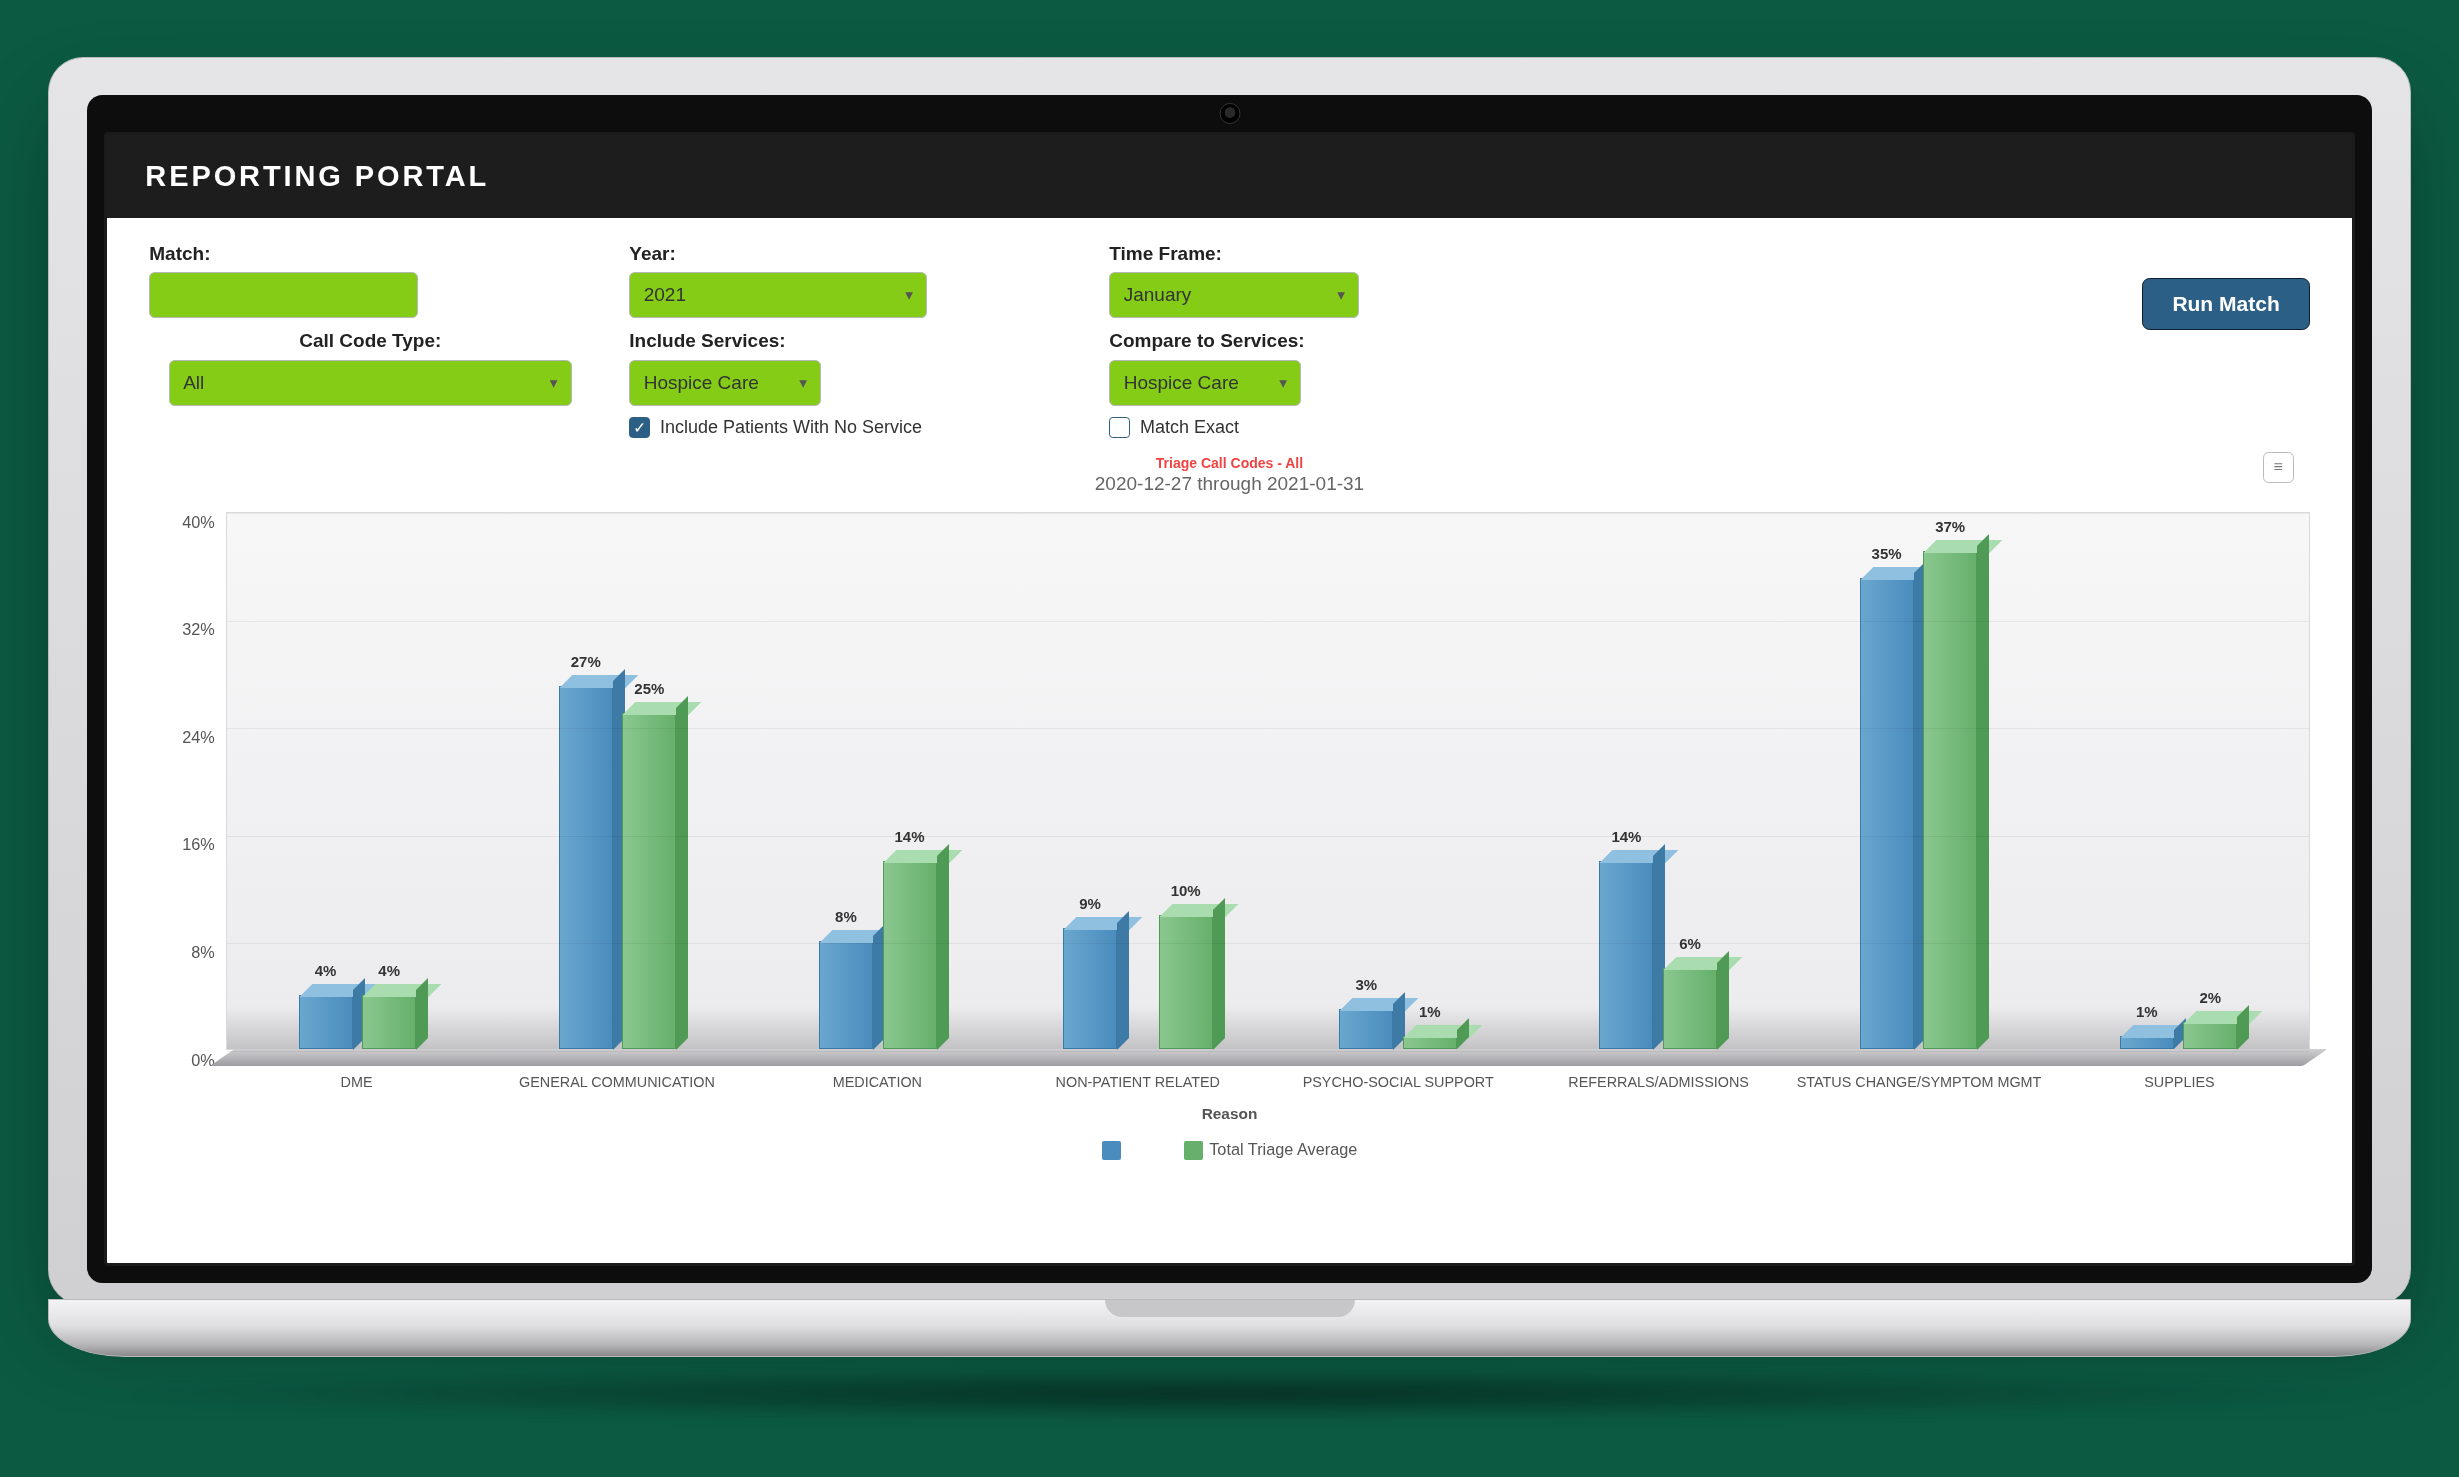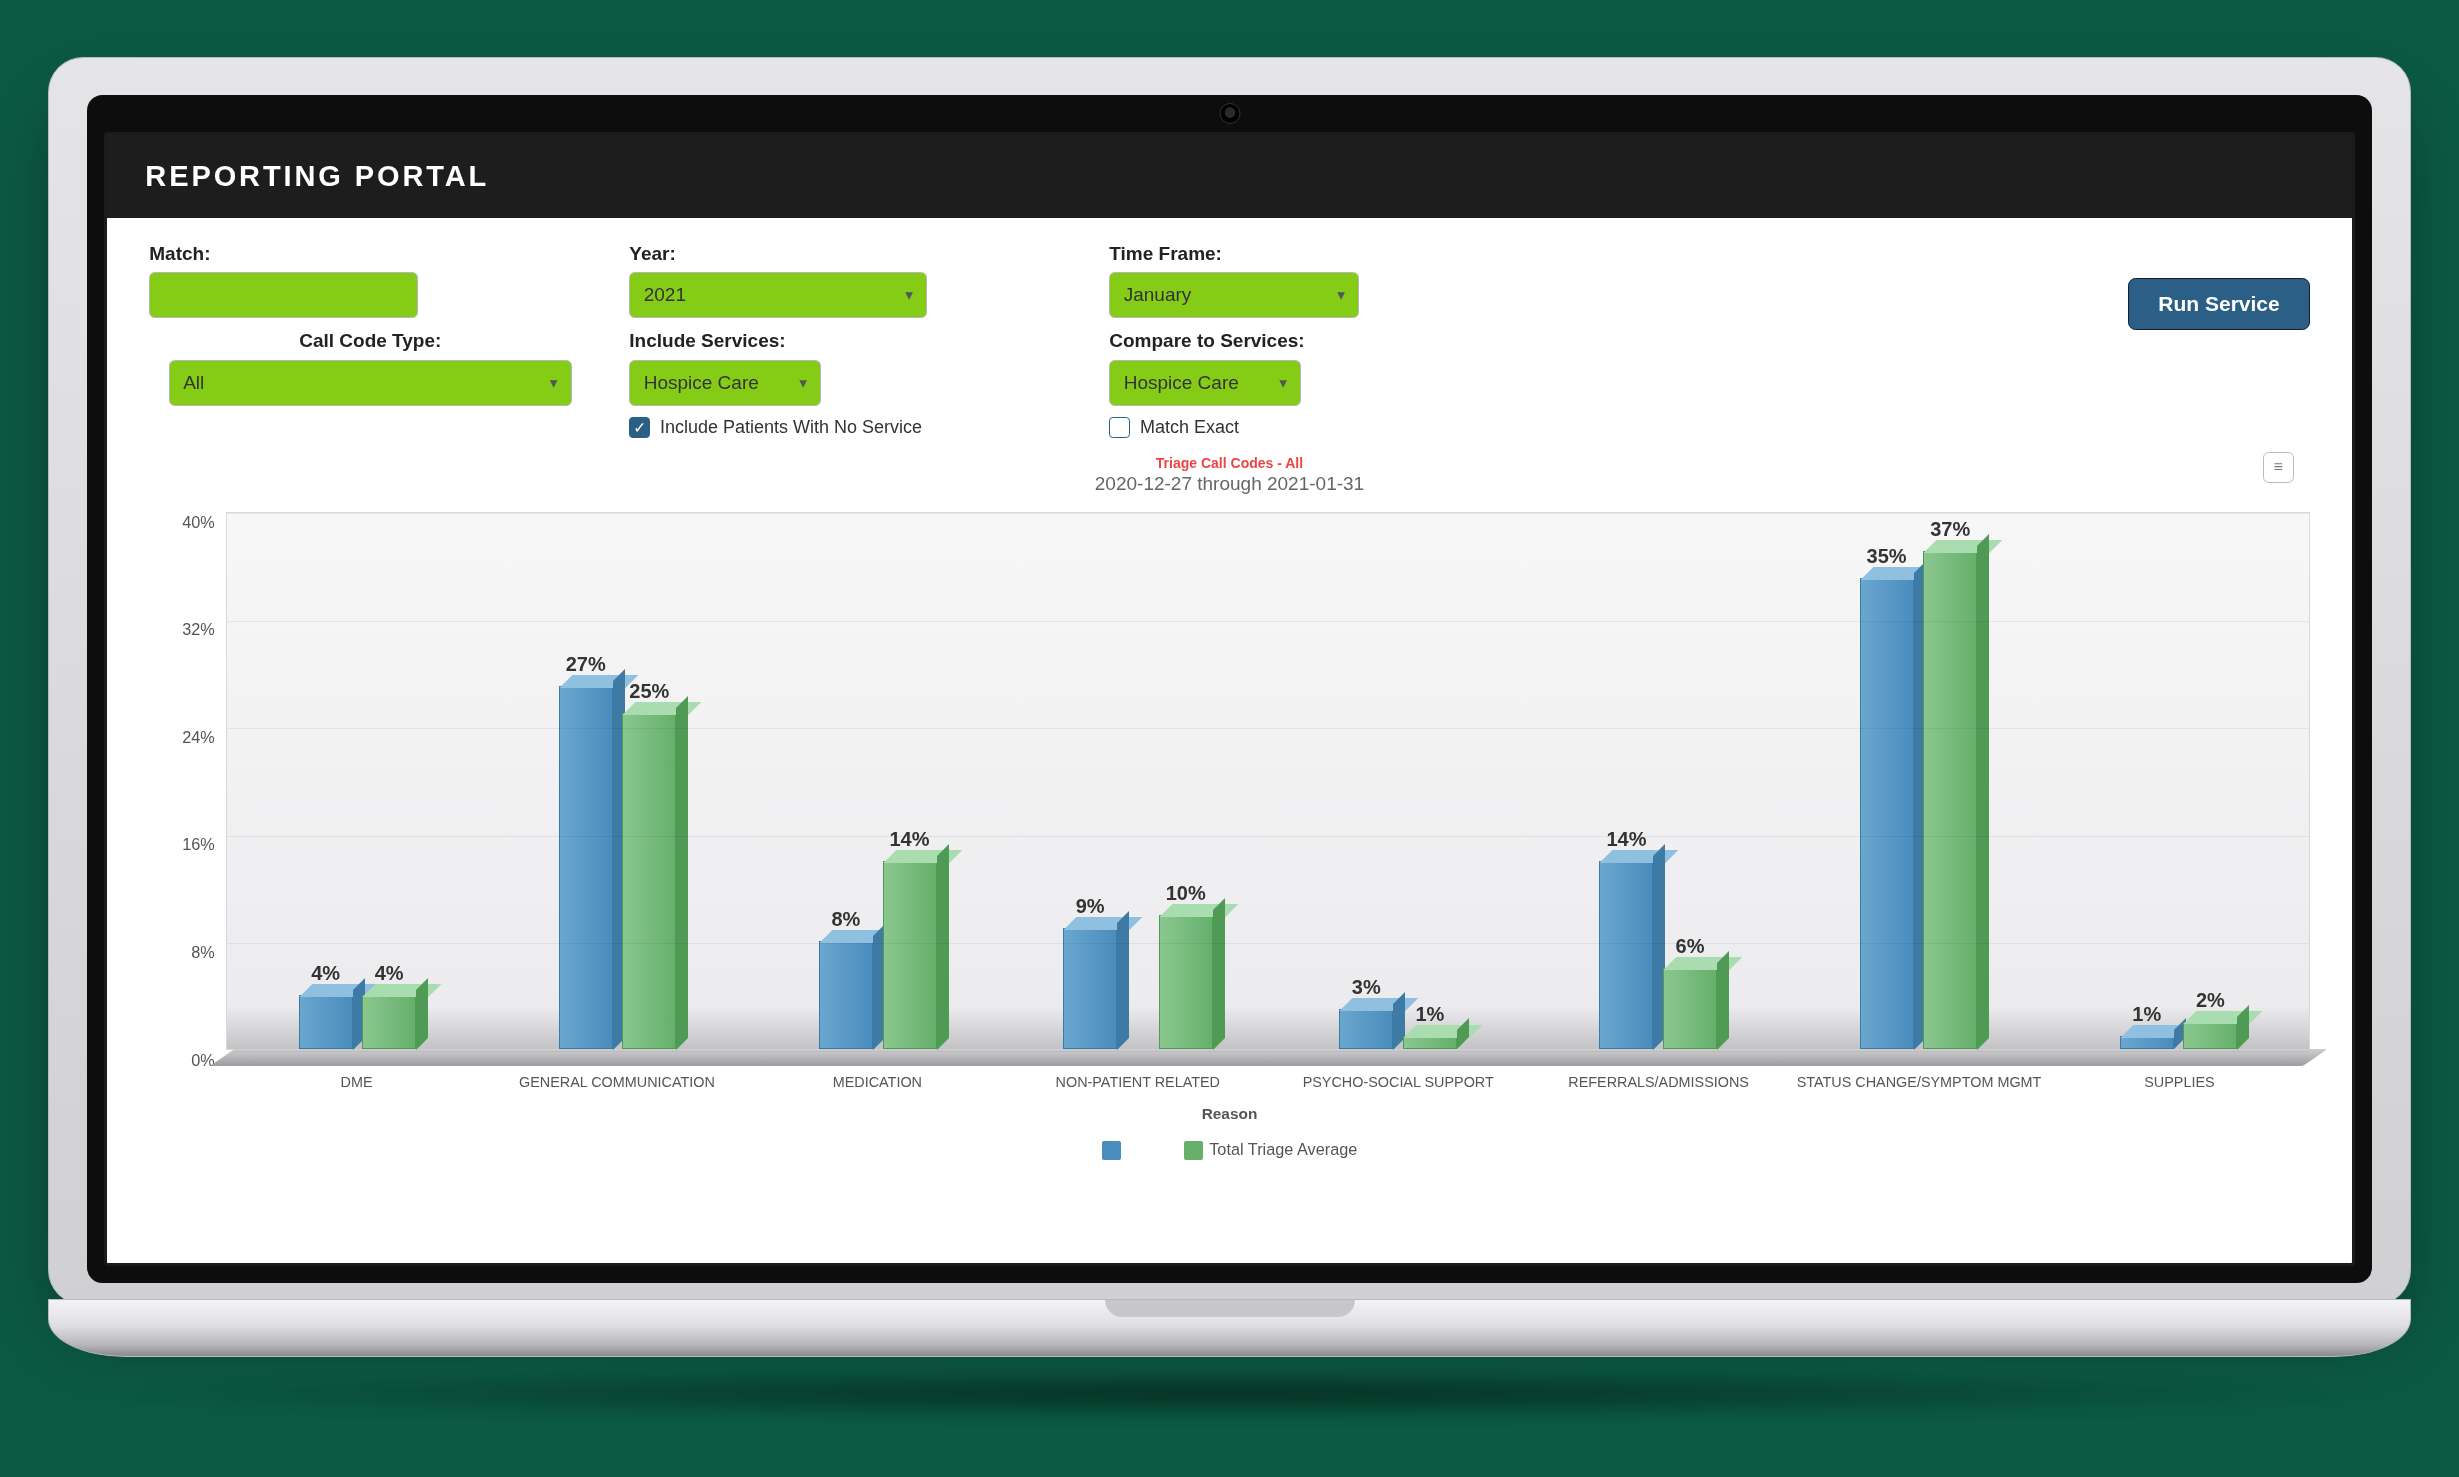--- a/index.html
+++ b/index.html
@@ -165,21 +165,21 @@
   }
   .bar-front { position:absolute; inset:0; }
   .blue .bar-front { background: linear-gradient(90deg,#6aa7cf,#4a8cbd); border:1px solid #3a7aa7; }
   .blue .bar-top { background:#8fc0e0; }
   .blue .bar-side { background:#3d7ba6; }
   .green .bar-front { background: linear-gradient(90deg,#8ac78f,#66b06b); border:1px solid #4f9a55; }
   .green .bar-top { background:#a9dcae; }
   .green .bar-side { background:#4f9a55; }
   .bar-label {
     position:absolute; top:-33px; left:50%; transform:translateX(-50%);
-    font-size:20px; color:#333; font-weight:600;
+    font-size:15px; color:#333; font-weight:600;
   }
   .floor {
     position:absolute; left:-5.8px; right:-5.8px; bottom:-17.3px; height:17.3px;
     background: linear-gradient(180deg,#cfcfd2,#9d9da1);
     transform: skewX(-55deg);
     border-radius:1.9px;
   }
   .xaxis {
     margin-left:77px;
     display:flex;
@@ -244,21 +244,21 @@
             </div>
           </div>
           <div class="fcol">
             <div class="flabel">Time Frame:</div>
             <div class="fselect" style="width:250px">
               <span>January</span>
               <span class="caret">▾</span>
             </div>
           </div>
           <div class="runbtn-wrap">
-            <button class="runbtn">Run Service</button>
+            <button class="runbtn">Run Match</button>
           </div>
 
           <div class="fcol row2a">
             <div class="flabel">Call Code Type:</div>
             <div class="fselect" style="width:403px">
               <span>All</span>
               <span class="caret">▾</span>
             </div>
           </div>
           <div class="fcol row2b">

